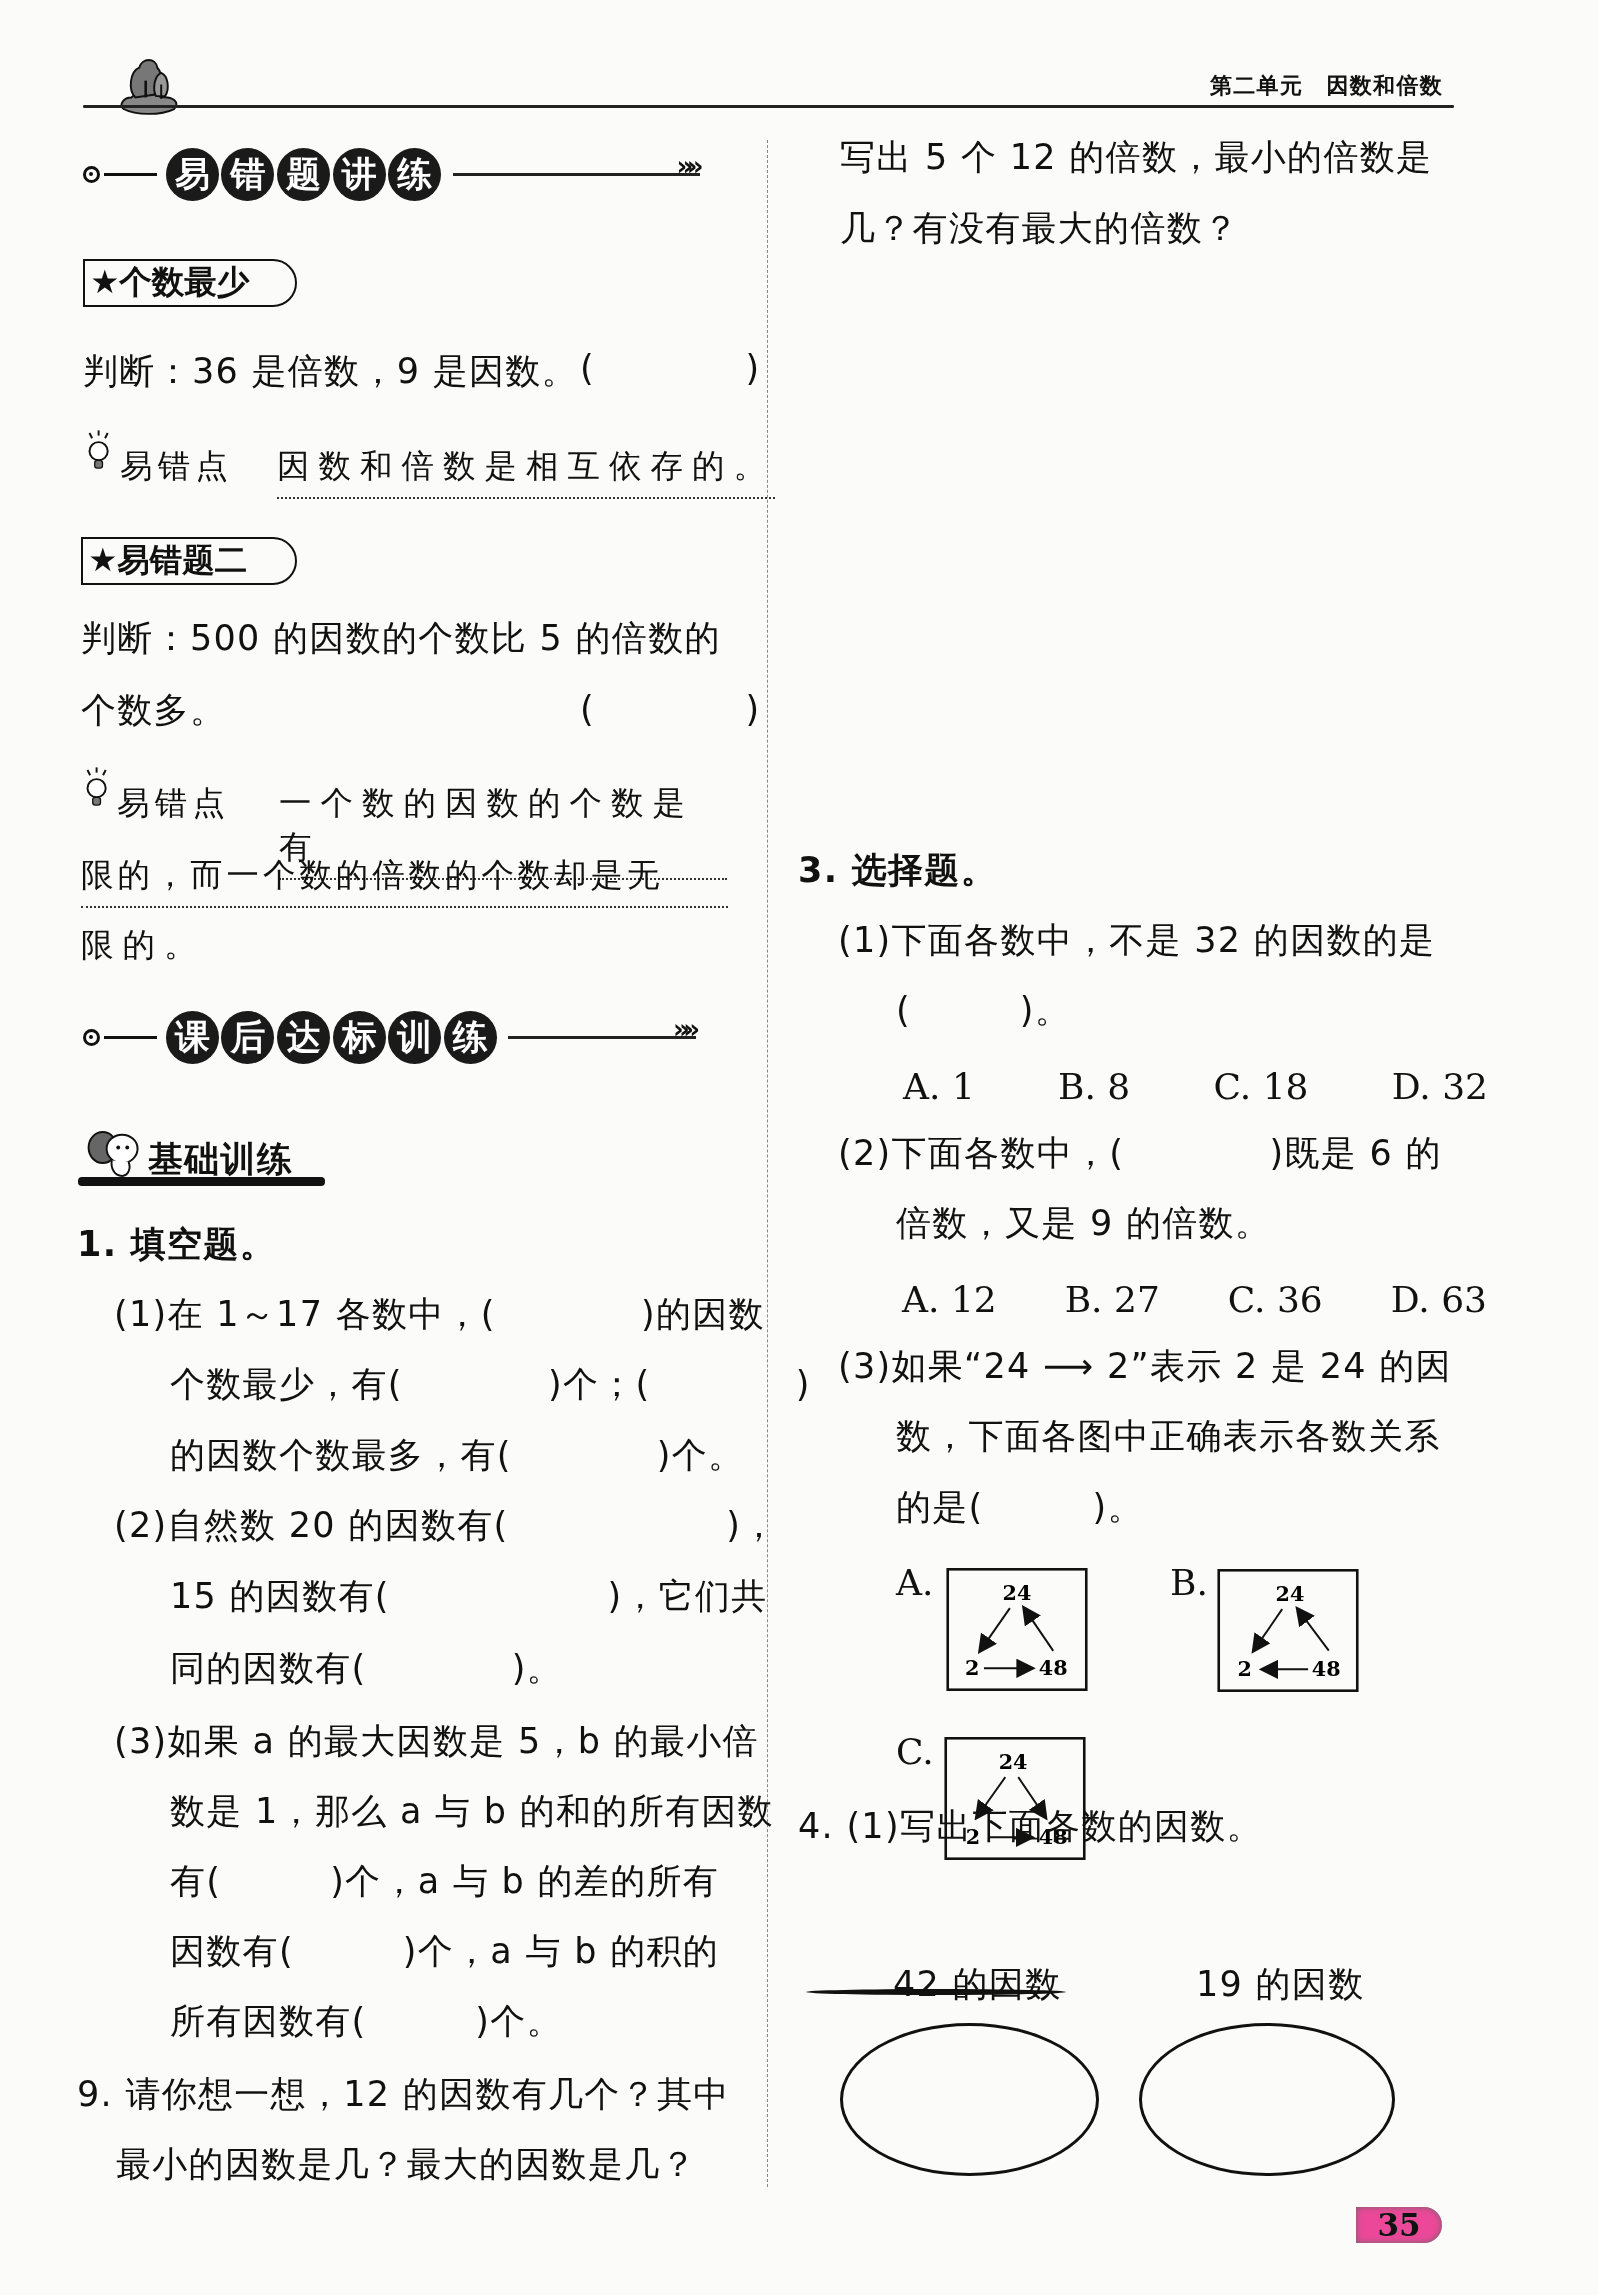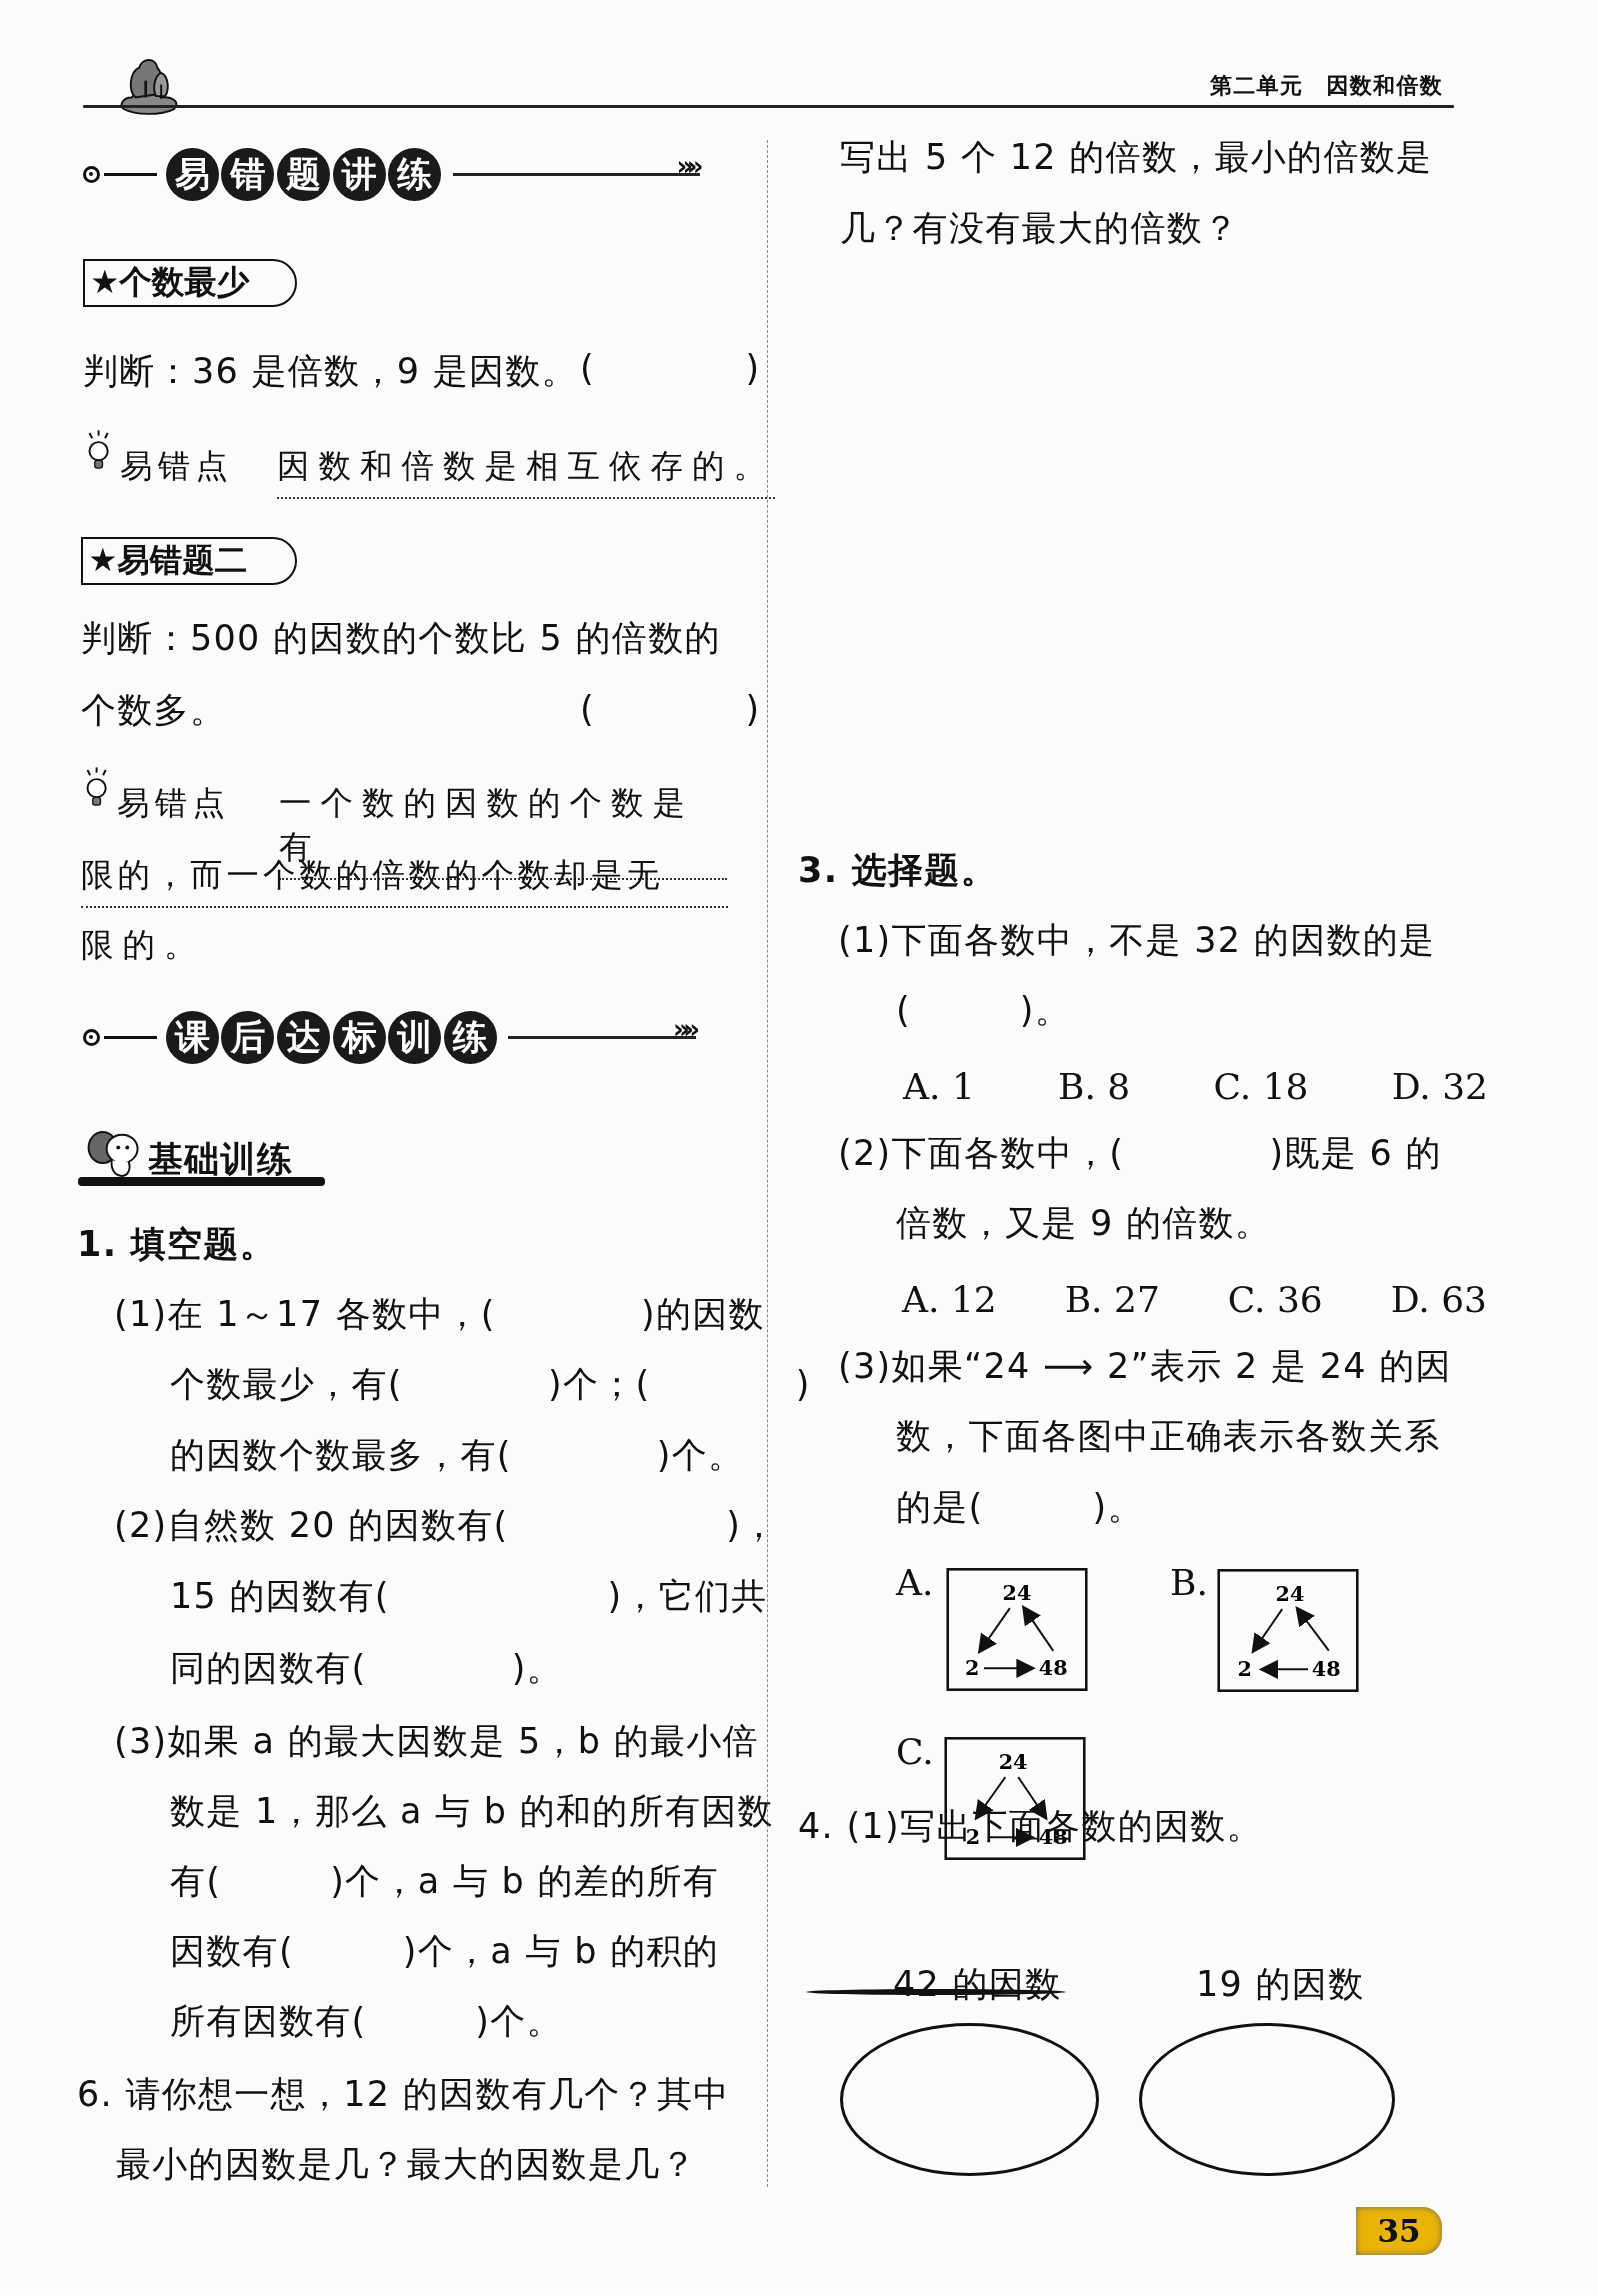--- a/index.html
+++ b/index.html
@@ -26,21 +26,21 @@
   .banner .chev { font-size: 26px; font-weight: bold; margin-left: -23.4px; margin-top: -18px; letter-spacing: -6.5px; }
   
   .tag { border: 2.6px solid #111; border-radius: 0 29px 29px 0; height: 48px; box-sizing: border-box; padding: 0 15.6px 0 5.2px; display: flex; align-items: center; font-weight: bold; font-size: 32.5px; }
   .bulb { width: 32.5px; height: 47px; }
   .hint-label { font-size: 32.5px; letter-spacing: 5.2px; font-family: "DejaVu Serif", serif; }
   .hint { font-size: 32.5px; letter-spacing: 9px; font-family: "DejaVu Serif", serif; border-bottom: 2.6px dotted #333; padding-bottom: 7.8px; }
   .subhead { display: flex; align-items: flex-end; }
   .subhead .bar { position: absolute; left: 0; bottom: 0; width: 247px; height: 9px; background: #111; border-radius: 3.9px; }
   .opt-label { font-size: 36px; font-family: "DejaVu Serif", serif; }
   .ellipse { border: 3.2px solid #111; border-radius: 50%; box-sizing: border-box; }
-  .page-no { left: 1356px; top: 2207px; width: 86px; height: 48px; background: #eab308; border-radius: 0 19.5px 19.5px 0; display: flex; align-items: center; justify-content: center; color: #0e0e0e; font-family: "DejaVu Serif", serif; font-weight: bold; font-size: 31px; box-shadow: inset 0 0 6.5px #666; }
+  .page-no { left: 1356px; top: 2207px; width: 86px; height: 36px; background: #ec4899; border-radius: 0 19.5px 19.5px 0; display: flex; align-items: center; justify-content: center; color: #0e0e0e; font-family: "DejaVu Serif", serif; font-weight: bold; font-size: 31px; box-shadow: inset 0 0 6.5px #666; }
   .page-no span { color: #111; text-shadow: 0 0 0.6px #888; }
 </style>
 </head>
 <body>
 
 <svg class="abs tree" viewBox="0 0 110 100">
   <path d="M12 88 C4 84 10 70 24 70 C30 62 60 62 70 70 C88 68 100 78 90 88 C70 98 30 98 12 88Z" fill="#888" stroke="#111" stroke-width="3"></path>
   <path d="M30 70 C18 58 22 30 36 24 C40 8 62 8 64 24 C74 34 70 58 58 66Z" fill="#777" stroke="#111" stroke-width="3"></path>
   <path d="M62 68 C56 56 60 36 70 32 C80 36 84 56 76 68Z" fill="#999" stroke="#111" stroke-width="3"></path>
   <line x1="46" y1="70" x2="46" y2="44" stroke="#111" stroke-width="4"></line>
@@ -123,21 +123,21 @@
 <div class="abs txt" style="left:170px; top:1438px;text-align:center;">的因数个数最多，有(　　　　)个。</div>
 <div class="abs txt" style="left:114px; top:1508px;">(2)自然数 20 的因数有(　　　　　　)，</div>
 <div class="abs txt" style="left:170px; top:1579px;">15 的因数有(　　　　　　)，它们共</div>
 <div class="abs txt" style="left:170px; top:1651px;">同的因数有(　　　　)。</div>
 <div class="abs txt" style="left:114px; top:1724px;">(3)如果 a 的最大因数是 5，b 的最小倍</div>
 <div class="abs txt" style="left:170px; top:1794px;">数是 1，那么 a 与 b 的和的所有因数</div>
 <div class="abs txt" style="left:170px; top:1864px;">有(　　　)个，a 与 b 的差的所有</div>
 <div class="abs txt" style="left:170px; top:1934px;">因数有(　　　)个，a 与 b 的积的</div>
 <div class="abs txt" style="left:170px; top:2004px;">所有因数有(　　　)个。</div>
 
-<div class="abs txt" style="left:77px; top:2077px;">6. 请你想一想，12 的因数有几个？其中</div>
+<div class="abs txt" style="left:77px; top:2077px;">9. 请你想一想，12 的因数有几个？其中</div>
 <div class="abs txt" style="left:116px; top:2147px;">最小的因数是几？最大的因数是几？</div>
 
 <div class="abs txt" style="left:840px; top:140px;">写出 5 个 12 的倍数，最小的倍数是</div>
 <div class="abs txt" style="left:840px; top:211px;">几？有没有最大的倍数？</div>
 
 <div class="abs txt" style="left:798px; top:853px; font-weight:bold;">3. 选择题。</div>
 <div class="abs txt" style="left:838px; top:923px;">(1)下面各数中，不是 32 的因数的是</div>
 <div class="abs txt" style="left:896px; top:993px;">(　　　)。</div>
 <div class="abs" style="left:903px; top:1066px; width:585px; display:flex; justify-content:space-between;">
   <span class="opt-label">A. 1</span>

